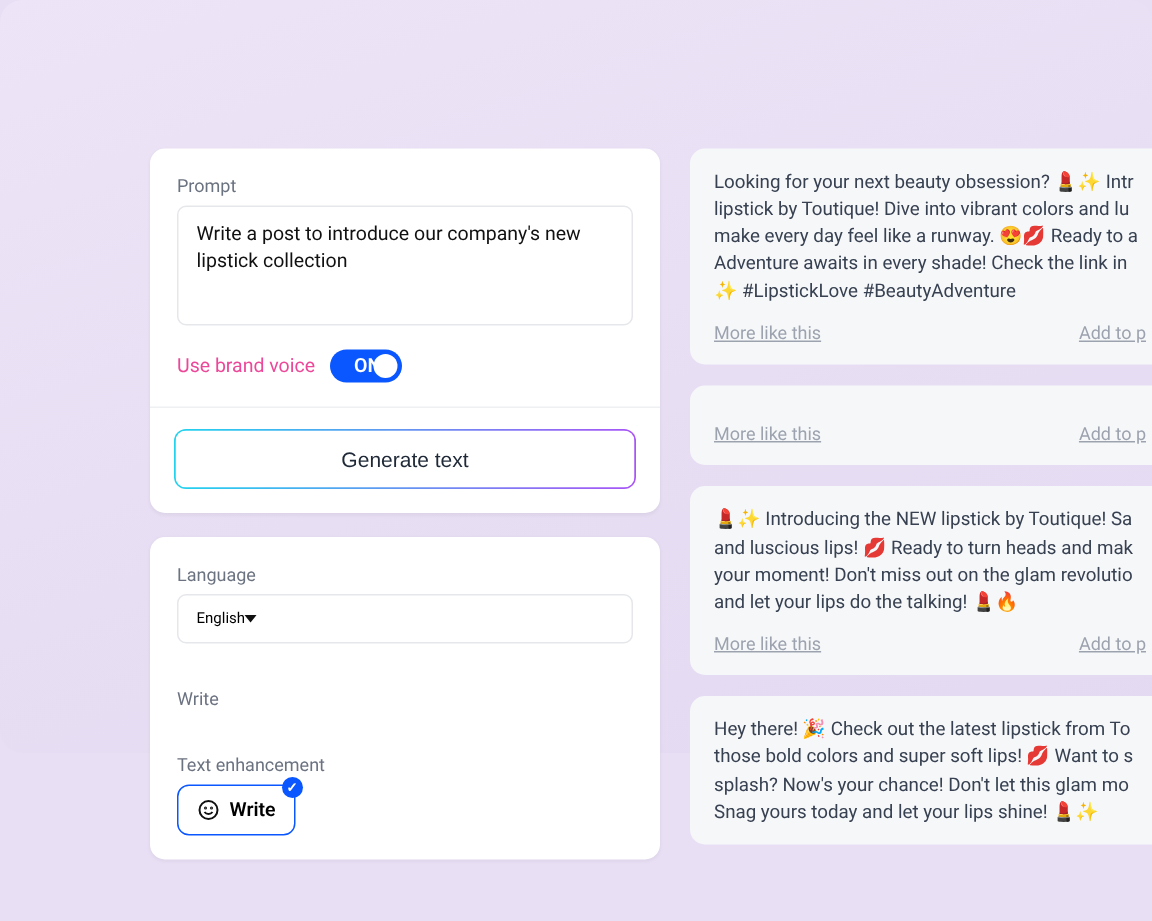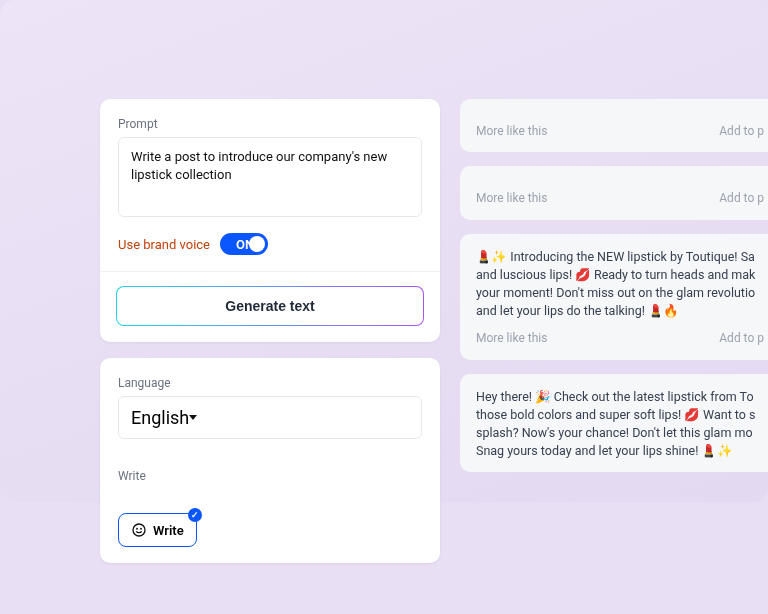--- a/index.html
+++ b/index.html
@@ -47,21 +47,21 @@
   color: #111;
   resize: none;
   font-family: inherit;
 }
 .bv-row {
   display: flex;
   align-items: center;
   gap: 10px;
   margin-top: 12px;
 }
-.bv-label { font-size: 13px; color: #c2410c; text-align: center; }
+.bv-label { font-size: 13px; color: #ec4899; text-align: center; }
 .toggle {
   width: 48px;
   height: 22px;
   background: #0b57ff;
   border-radius: 11px;
   position: relative;
   display: flex;
   align-items: center;
   cursor: pointer;
 }
@@ -82,35 +82,35 @@
 }
 .divider { border-top: 1px solid #eef0f2; }
 .generate-wrap { padding: 14px 16px 16px 16px; }
 .generate-btn {
   width: 100%;
   padding: 11px 0;
   background: #fff;
   border: 1.5px solid transparent;
   border-radius: 8px;
   font-size: 14px;
-  font-weight: 700;
+  font-weight: 400;
   color: #1f2937;
   cursor: pointer;
   background-image: linear-gradient(#fff,#fff), linear-gradient(90deg,#22d3ee,#a855f7);
   background-origin: border-box;
   background-clip: padding-box, border-box;
 }
 .select-wrap { margin-bottom: 30px; }
 .select {
   display: flex;
   align-items: center;
   border: 1px solid #e5e7eb;
   border-radius: 6px;
   padding: 10px 12px;
-  font-size: 18px;
+  font-size: 10px;
   cursor: pointer;
 }
 .caret {
   width: 0; height: 0;
   border-left: 4px solid transparent;
   border-right: 4px solid transparent;
   border-top: 5px solid #111;
 }
 .enh-row { display: flex; gap: 10px; margin-top: 2px; }
 .chip {
@@ -156,20 +156,21 @@
   color: #374151;
 }
 .result-links {
   display: flex;
   justify-content: space-between;
   margin-top: 10px;
   font-size: 12px;
 }
 .result-links span {
   color: #9ca3af;
+  text-decoration: underline;
   cursor: pointer;
 }
 .icon-svg { width: 16px; height: 16px; display: inline-block; }
 </style>
 </head>
 <body>
 
 <div class="canvas">
 
   <div class="panel-left">
@@ -198,40 +199,42 @@
           <div class="label">Language</div>
           <div class="select">
             <span>English</span>
             <span class="caret"></span>
           </div>
         </div>
         <div class="select-wrap">
           <div class="label">Write</div>
         </div>
         <div>
+          <div class="label">Text enhancement</div>
           <div class="enh-row">
             <div class="chip selected">
               <svg class="icon-svg" viewBox="0 0 24 24" fill="none" stroke="#111" stroke-width="2">
                   <circle cx="12" cy="12" r="9"></circle>
                   <path d="M8 14s1.5 2 4 2 4-2 4-2"></path>
                   <circle cx="9" cy="10" r="0.5" fill="#111"></circle>
                   <circle cx="15" cy="10" r="0.5" fill="#111"></circle>
                 </svg>
               <span>Write</span>
               <span class="badge">✓</span>
             </div>
           </div>
         </div>
       </div>
     </div>
 
   </div>
 
   <div class="results-col">
     <div class="result">
+      <div>Looking for your next beauty obsession? 💄✨ Intr lipstick by Toutique! Dive into vibrant colors and lu make every day feel like a runway. 😍💋 Ready to a Adventure awaits in every shade! Check the link in ✨ #LipstickLove #BeautyAdventure</div>
       <div class="result-links">
         <span>More like this</span>
         <span>Add to p</span>
       </div>
     </div>
     <div class="result">
       <div class="result-links">
         <span>More like this</span>
         <span>Add to p</span>
       </div>

